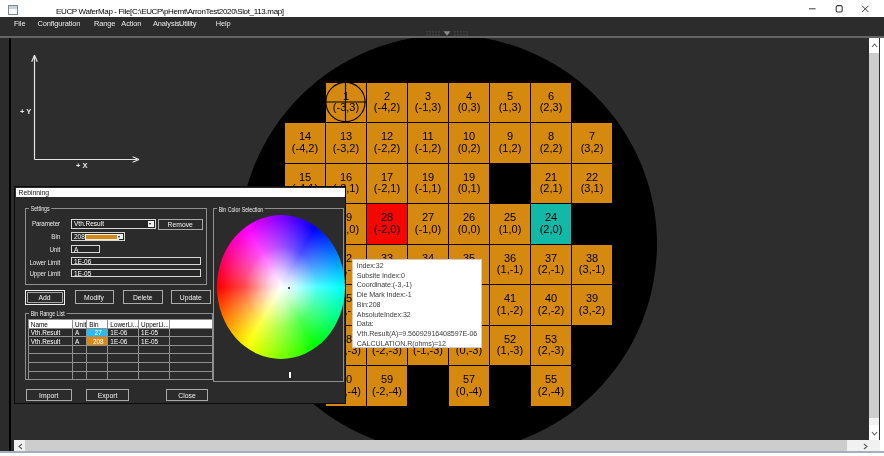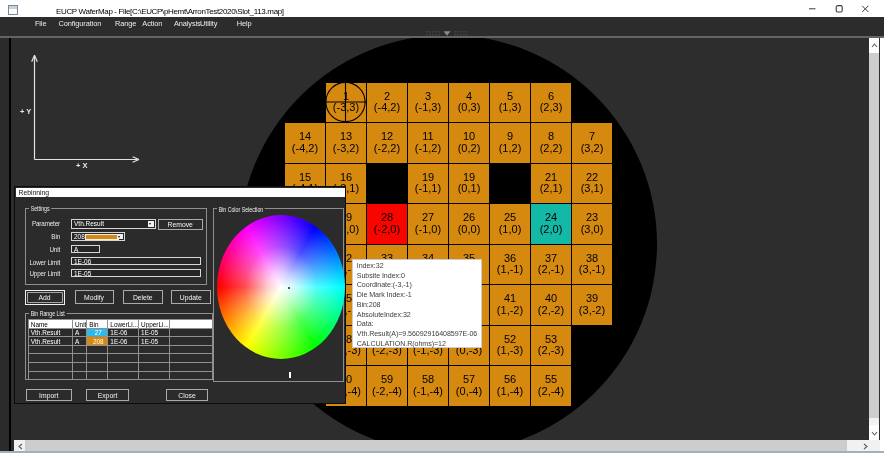--- a/index.html
+++ b/index.html
@@ -6,21 +6,21 @@
 .abs { position:absolute; }
 
 #titlebar { position:absolute; left:0; top:0; width:884px; height:16.5px; background:#fff; }
 #title-ico { position:absolute; left:8px; top:5px; width:10px; height:10px;
   border:1px solid #7b8795; background:#fdfdfd; }
 #title-ico::before { content:""; position:absolute; left:0; top:0; width:100%; height:3px;
   background:#c9d3dd; }
 #title-txt { position:absolute; left:22px; top:6.6px; font-size:8px; color:#000; letter-spacing:-0.34px;margin-left:34px; }
 
 #menubar { position:absolute; left:0; top:16.5px; width:884px; height:19.2px; background:#2c2c2c; }
-.mi { position:absolute; top:2.6px; font-size:7.4px; color:#ececec; letter-spacing:-0.1px;margin-left:21px; }
+.mi { position:absolute; top:2.6px; font-size:7.4px; color:#ececec; letter-spacing:-0.1px; }
 #menusep { position:absolute; left:0; top:35.7px; width:884px; height:2.1px;
   background:linear-gradient(#555,#757575,#515151); }
 
 #client { position:absolute; left:0; top:38.3px; width:884px; height:402px;
   background:#2d2d2d; overflow:hidden; }
 #wafer { position:absolute; left:239px; top:-3.3px; width:418px; height:418px;
   border-radius:50%; background:#000; }
 .cell { position:absolute; width:42px; height:41.5px; border:1px solid #000;
   color:#000; text-align:center; }
 .cell .n { margin-top:7.8px; font-size:11px; line-height:11.3px; }
@@ -117,20 +117,24 @@
       <div class="co">(3,2)</div>
     </div>
 <div class="cell" style="left:284.0px;top:124.7px;background:#d5890e">
       <div class="n">15</div>
       <div class="co">(-4,1)</div>
     </div>
 <div class="cell" style="left:325.0px;top:124.7px;background:#d5890e">
       <div class="n">16</div>
       <div class="co">(-3,1)</div>
     </div>
+<div class="cell" style="left:366.0px;top:124.7px;background:#d5890e">
+      <div class="n">17</div>
+      <div class="co">(-2,1)</div>
+    </div>
 <div class="cell" style="left:407.0px;top:124.7px;background:#d5890e">
       <div class="n">19</div>
       <div class="co">(-1,1)</div>
     </div>
 <div class="cell" style="left:448.0px;top:124.7px;background:#d5890e">
       <div class="n">19</div>
       <div class="co">(0,1)</div>
     </div>
 <div class="cell" style="left:530.0px;top:124.7px;background:#d5890e">
       <div class="n">21</div>
@@ -161,24 +165,20 @@
       <div class="co">(0,0)</div>
     </div>
 <div class="cell" style="left:489.0px;top:165.2px;background:#d5890e">
       <div class="n">25</div>
       <div class="co">(1,0)</div>
     </div>
 <div class="cell" style="left:530.0px;top:165.2px;background:#14b8a6">
       <div class="n">24</div>
       <div class="co">(2,0)</div>
     </div>
-<div class="cell" style="left:571.0px;top:165.2px;background:#d5890e">
-      <div class="n">23</div>
-      <div class="co">(3,0)</div>
-    </div>
 <div class="cell" style="left:284.0px;top:205.7px;background:#d5890e">
       <div class="n">31</div>
       <div class="co">(-4,-1)</div>
     </div>
 <div class="cell" style="left:325.0px;top:205.7px;background:#d5890e">
       <div class="n">32</div>
       <div class="co">(-3,-1)</div>
     </div>
 <div class="cell" style="left:366.0px;top:205.7px;background:#d5890e">
       <div class="n">33</div>
@@ -261,31 +261,23 @@
       <div class="co">(2,-3)</div>
     </div>
 <div class="cell" style="left:325.0px;top:327.2px;background:#d5890e">
       <div class="n">60</div>
       <div class="co">(-3,-4)</div>
     </div>
 <div class="cell" style="left:366.0px;top:327.2px;background:#d5890e">
       <div class="n">59</div>
       <div class="co">(-2,-4)</div>
     </div>
-<div class="cell" style="left:407.0px;top:327.2px;background:#d5890e">
-      <div class="n">58</div>
-      <div class="co">(-1,-4)</div>
-    </div>
 <div class="cell" style="left:448.0px;top:327.2px;background:#d5890e">
       <div class="n">57</div>
       <div class="co">(0,-4)</div>
-    </div>
-<div class="cell" style="left:489.0px;top:327.2px;background:#d5890e">
-      <div class="n">56</div>
-      <div class="co">(1,-4)</div>
     </div>
 <div class="cell" style="left:530.0px;top:327.2px;background:#d5890e">
       <div class="n">55</div>
       <div class="co">(2,-4)</div>
     </div>
   <svg class="abs" style="left:0;top:0" width="884" height="402" viewBox="0 0 884 402">
 
     <circle cx="345.5" cy="64" r="19.6" stroke="#000" stroke-width="1.1" fill="none"></circle>
     <line x1="325" y1="64" x2="366" y2="64" stroke="#000" stroke-width="1.1"></line>
     <line x1="345.5" y1="43.8" x2="345.5" y2="84.3" stroke="#000" stroke-width="1.1"></line>

